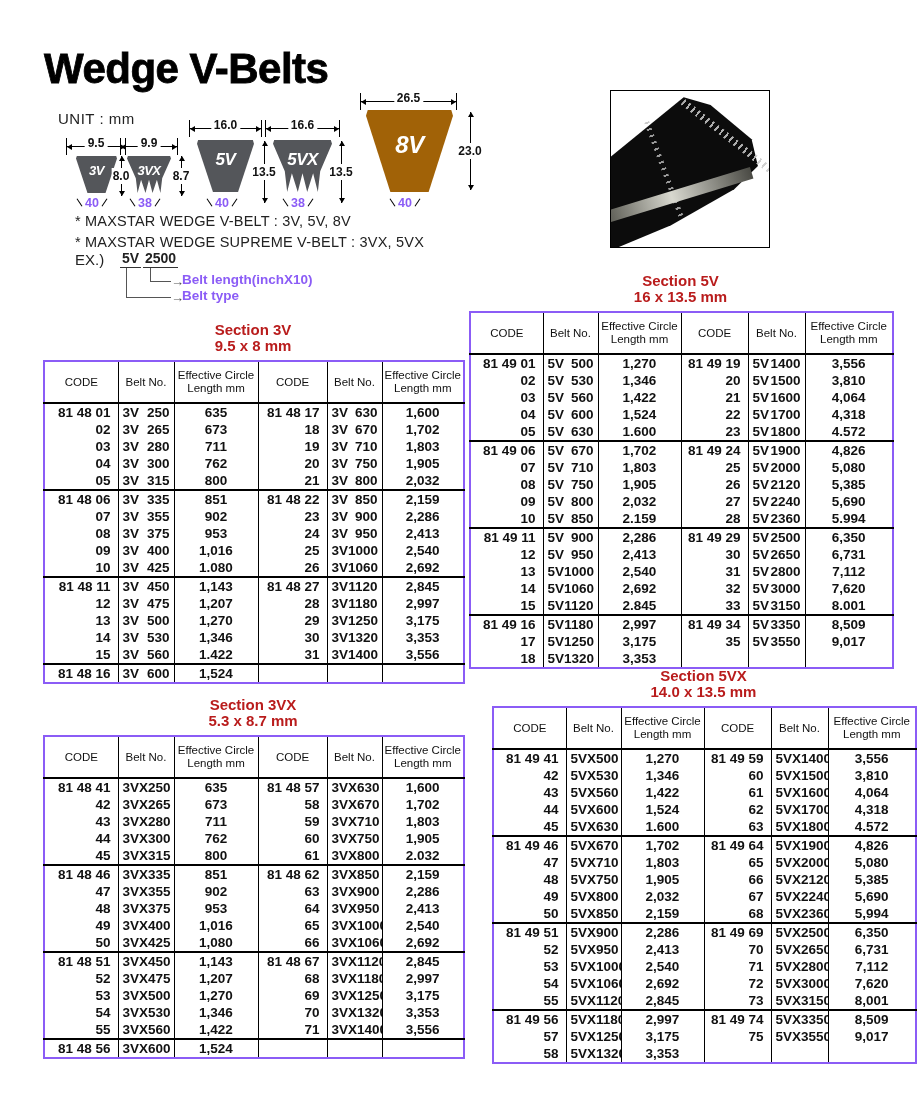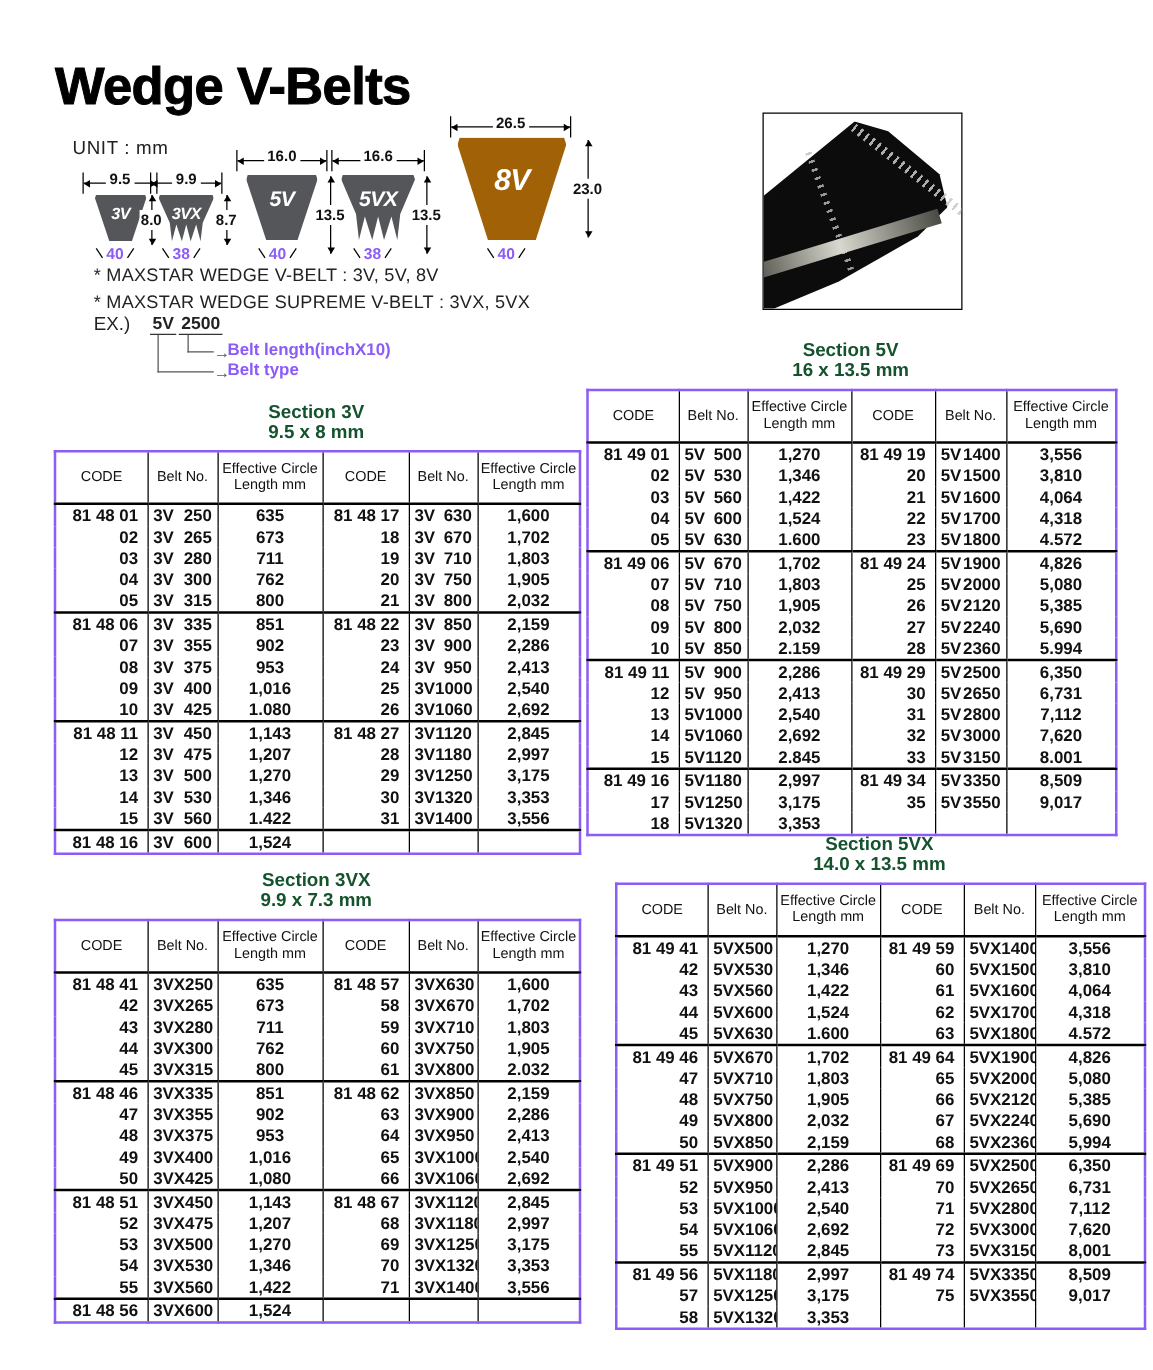--- a/index.html
+++ b/index.html
@@ -59,21 +59,21 @@
         clip-path:polygon(0% 42%,46% 4%,63% 9%,89% 31%,93% 48%,78% 63%,38% 86%,5% 100%,0% 100%)}
   .pstreak{position:absolute;left:-8px;top:98px;width:152px;height:12px;
         background:linear-gradient(90deg,#5a5a52,#d8d8cf 45%,#4a4a44);transform:rotate(-17deg)}
   .ptex1{position:absolute;left:74px;top:8px;width:118px;height:7px;transform-origin:left top;
         transform:rotate(38deg);background:repeating-linear-gradient(90deg,#c9c9c9 0 2px,transparent 2px 6px);opacity:.85}
   .ptex2{position:absolute;left:38px;top:30px;width:100px;height:5px;transform-origin:left top;
         transform:rotate(70deg);background:repeating-linear-gradient(90deg,#bdbdbd 0 2px,transparent 2px 7px);opacity:.8}
 
   
   .tsec{position:absolute}
-  .ttitle{text-align:center;font-weight:bold;font-size:15px;line-height:16px;margin-bottom:6px;color:#14532d}
+  .ttitle{text-align:center;font-weight:bold;font-size:15px;line-height:16px;margin-bottom:6px;color:#b91c1c}
   .tsec table{border-collapse:collapse;width:100%;table-layout:fixed;border:2px solid #8b5cf6}
   .tsec th{border:1.5px solid #000;border-bottom:2px solid #000;font-weight:normal;font-size:11.5px;
         line-height:13px;white-space:pre-line;height:40px;padding:0 1px;text-align:center;color:#111}
   .tsec td{border-left:1.5px solid #000;border-right:1.5px solid #000;border-top:none;border-bottom:none;
         font-size:13.5px;font-weight:bold;height:17px;line-height:17px;padding:0 5px;overflow:hidden;color:#111}
   .tsec tr.sep td{border-top:2px solid #000}
   td.code{text-align:right;padding-right:7px}
   td.belt{padding:0 4px}
   td.belt .bwrap{display:flex;justify-content:space-between}
   td.len{text-align:center}
@@ -847,21 +847,21 @@
                 </span>
               </td>
               <td class="len"></td>
             </tr>
           </tbody>
         </table>
       </div>
       <div class="tsec" style="left: 43px; top: 697px; width: 420px;">
         <div class="ttitle">
           <div>Section 3VX</div>
-          <div>9.9 x 7.3 mm</div>
+          <div>5.3 x 8.7 mm</div>
         </div>
         <table>
           <colgroup>
             <col style="width: 74px;">
             <col style="width: 56px;">
             <col style="width: 84px;">
             <col style="width: 69px;">
             <col style="width: 55px;">
             <col style="width: 82px;">
           </colgroup>

